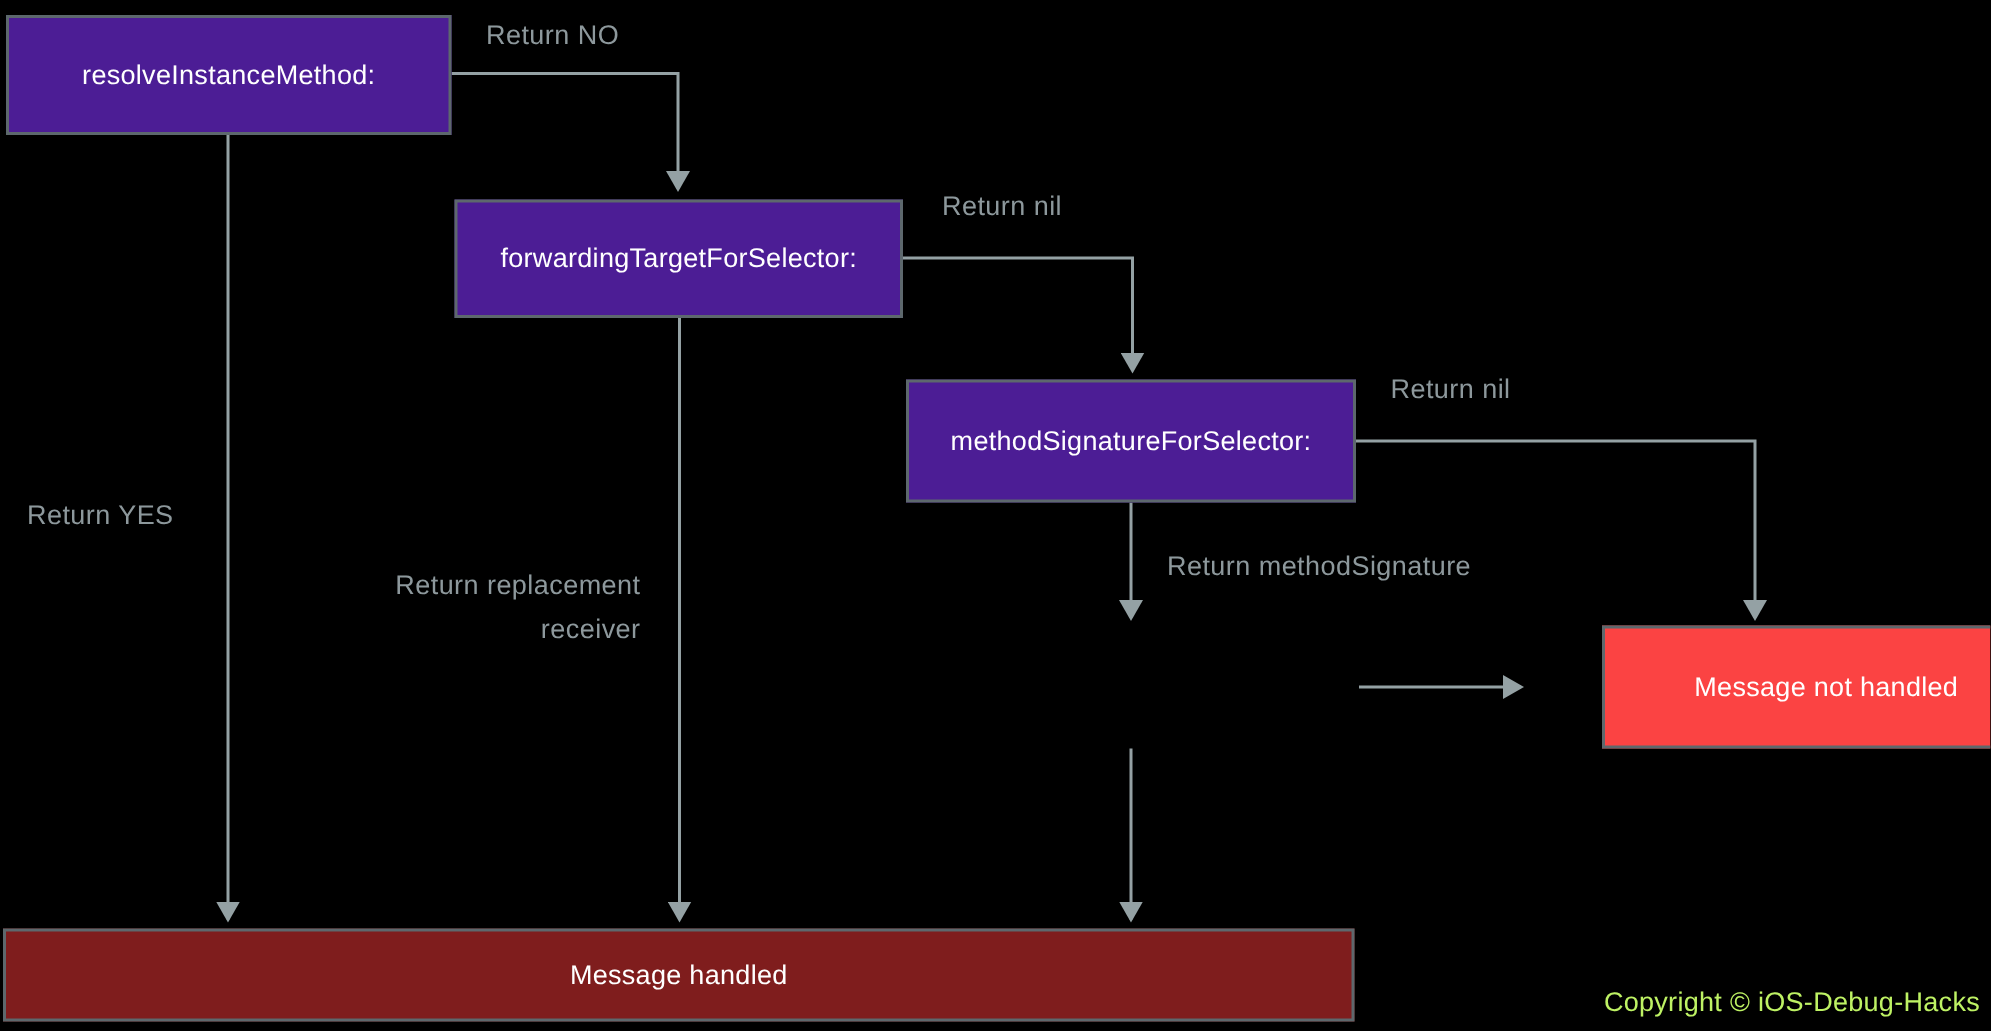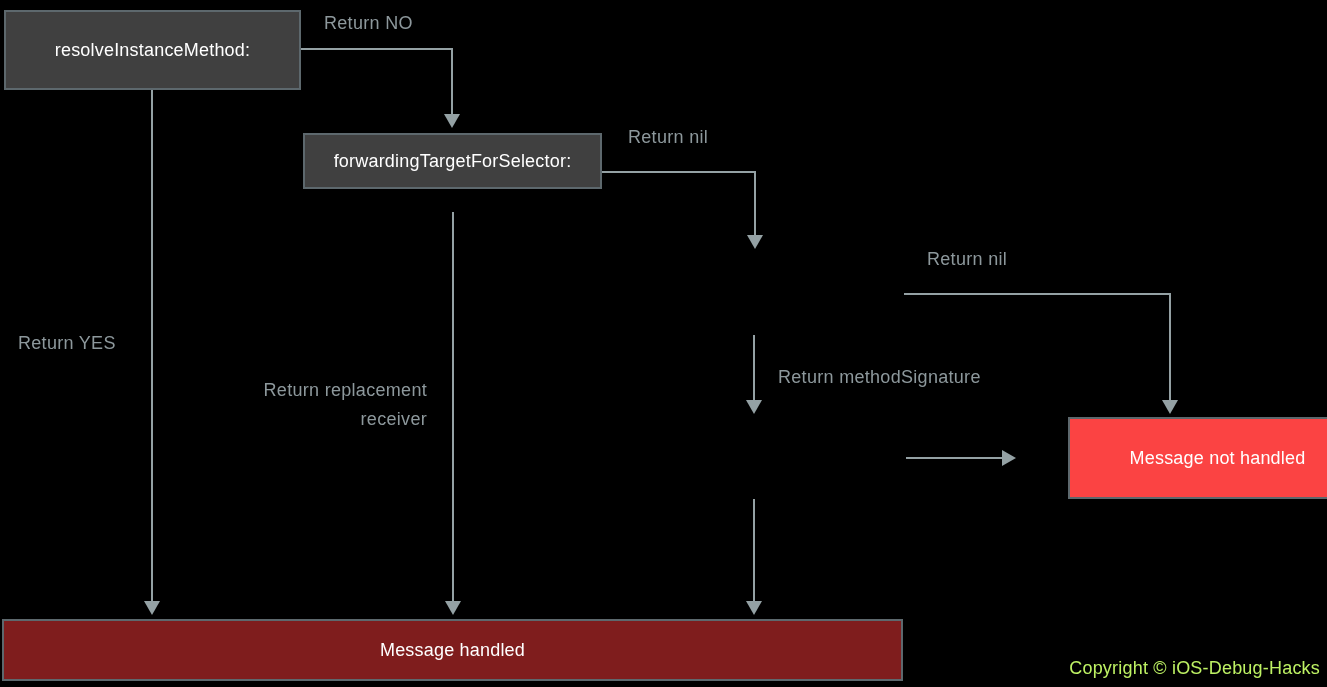--- a/index.html
+++ b/index.html
@@ -27,26 +27,26 @@
     box-sizing: border-box;
     border: 2px solid #5d686d;
     color: #ffffff;
     font-size: 18px;
     display: flex;
     align-items: center;
     justify-content: center;
     text-align: center;
     letter-spacing: 0.2px;
   }
-  .node--blue  { background: #404040; }
+  .node--blue  { background: #4c1d95; }
   .node--red   { background: #fb4343; margin-left: 48px; }
   .node--green { background: #7f1d1d; }
 
   .n-resolve    { left: 4px;    top: 10px;  width: 297px; height: 80px; }
-  .n-forwarding { left: 303px;  top: 133px; width: 299px; height: 56px; }
+  .n-forwarding { left: 303px;  top: 133px; width: 299px; height: 79px; }
   .n-signature  { left: 604px;  top: 253px; width: 300px; height: 82px; }
   .n-invocation { left: 604px;  top: 417px; width: 300px; height: 82px; }
   .n-nothandled { left: 1020px; top: 417px; width: 299px; height: 82px; }
   .n-handled    { left: 2px;    top: 619px; width: 901px; height: 62px; }
 
   .edge-label {
     position: absolute;
     color: #8d989c;
     font-size: 18px;
     letter-spacing: 0.3px;
@@ -91,20 +91,23 @@
   </svg>
 
   <div class="node node--blue n-resolve">
     <span>resolveInstanceMethod:</span>
   </div>
 
   <div class="node node--blue n-forwarding">
     <span>forwardingTargetForSelector:</span>
   </div>
 
+  <div class="node node--blue n-signature">
+    <span>methodSignatureForSelector:</span>
+  </div>
 
 
   <div class="node node--red n-nothandled">
     <span>Message not handled</span>
   </div>
 
   <div class="node node--green n-handled">
     <span>Message handled</span>
   </div>
 

